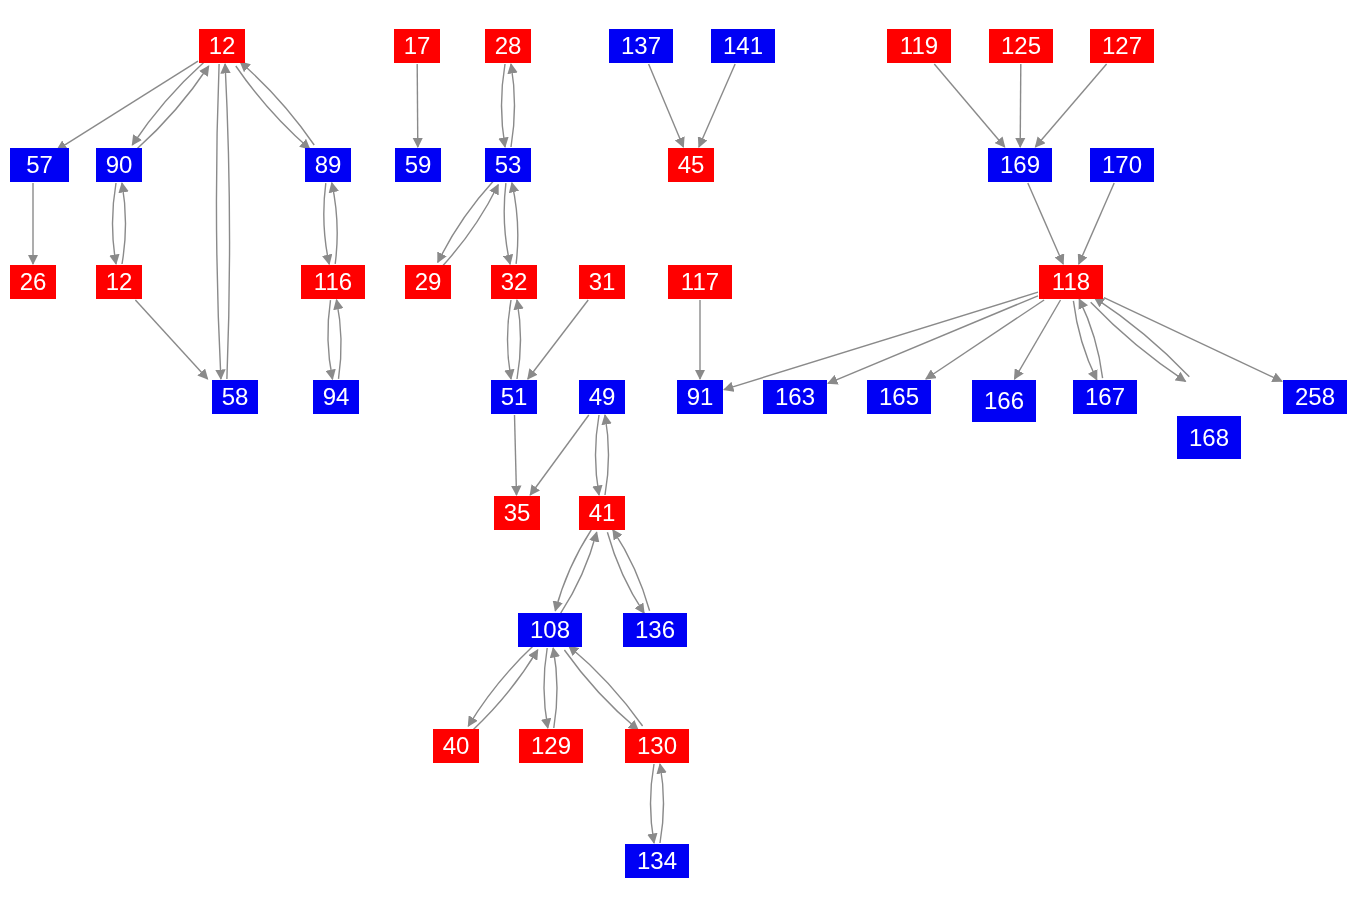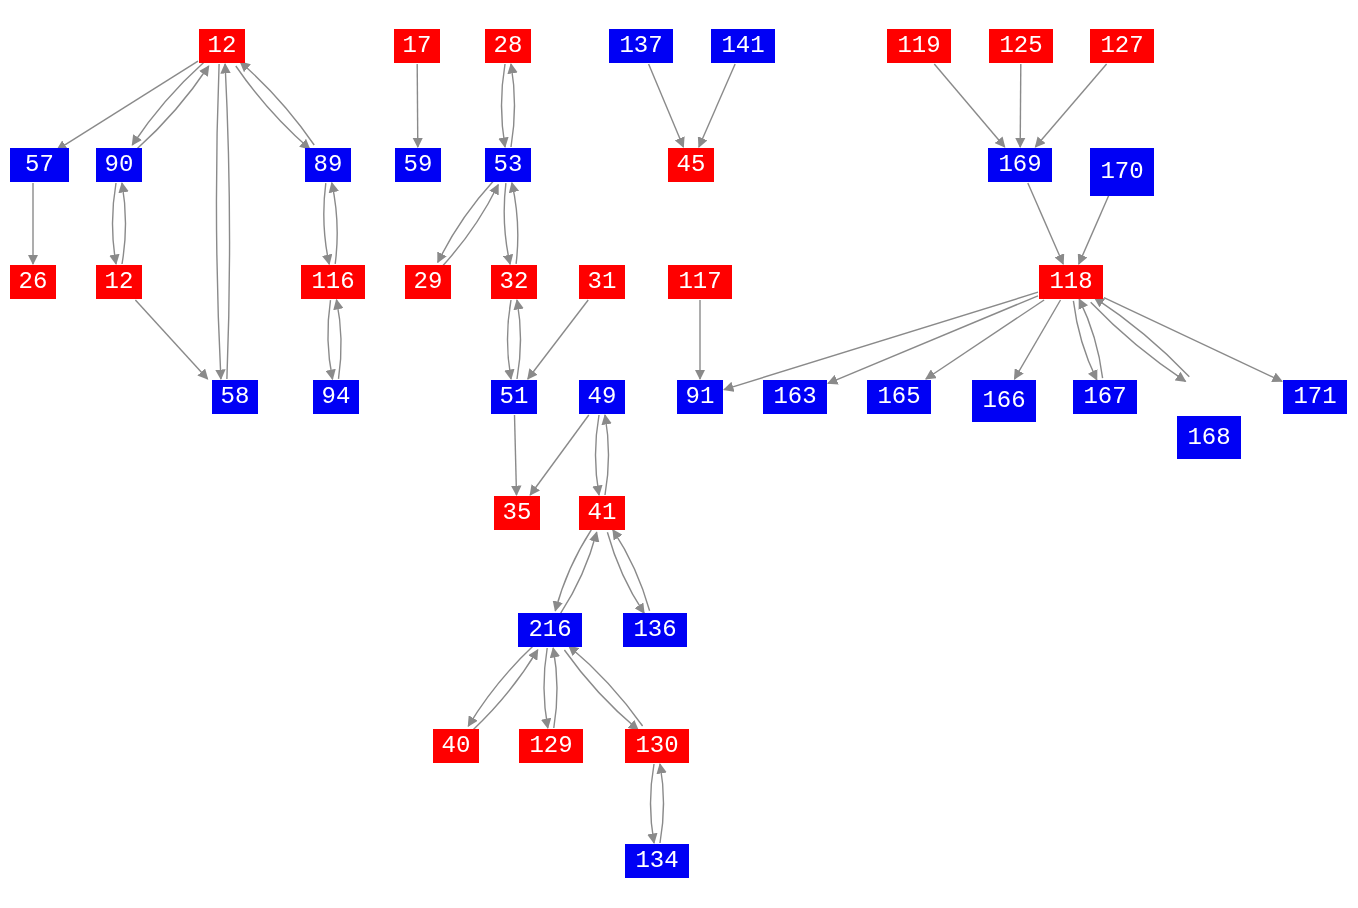--- a/index.html
+++ b/index.html
@@ -5,21 +5,21 @@
   html, body {
     margin: 0;
     padding: 0;
     background: #ffffff;
   }
   .canvas {
     position: relative;
     width: 1358px;
     height: 908px;
     overflow: hidden;
-    font-family: Liberation Mono, monospace;
+    font-family: Liberation Sans, sans-serif;
     background: #ffffff;
   }
   .edge-layer {
     position: absolute;
     left: 0; top: 0;
   }
   .edge-layer path.edge {
     fill: none;
     stroke-width: 1.4px;
   }
@@ -119,42 +119,42 @@
       <div class="node" style="left: 887px; top: 29px; width: 64px; height: 34px; background: rgb(255, 0, 0); color: rgb(255, 255, 255);">119</div>
       <div class="node" style="left: 989px; top: 29px; width: 64px; height: 34px; background: rgb(255, 0, 0); color: rgb(255, 255, 255);">125</div>
       <div class="node" style="left: 1090px; top: 29px; width: 64px; height: 34px; background: rgb(255, 0, 0); color: rgb(255, 255, 255);">127</div>
       <div class="node" style="left: 10px; top: 148px; width: 59px; height: 34px; background: rgb(0, 0, 245); color: rgb(255, 255, 255);">57</div>
       <div class="node" style="left: 96px; top: 148px; width: 46px; height: 34px; background: rgb(0, 0, 245); color: rgb(255, 255, 255);">90</div>
       <div class="node" style="left: 305px; top: 148px; width: 46px; height: 34px; background: rgb(0, 0, 245); color: rgb(255, 255, 255);">89</div>
       <div class="node" style="left: 395px; top: 148px; width: 46px; height: 34px; background: rgb(0, 0, 245); color: rgb(255, 255, 255);">59</div>
       <div class="node" style="left: 485px; top: 148px; width: 46px; height: 34px; background: rgb(0, 0, 245); color: rgb(255, 255, 255);">53</div>
       <div class="node" style="left: 668px; top: 148px; width: 46px; height: 34px; background: rgb(255, 0, 0); color: rgb(255, 255, 255);">45</div>
       <div class="node" style="left: 988px; top: 148px; width: 64px; height: 34px; background: rgb(0, 0, 245); color: rgb(255, 255, 255);">169</div>
-      <div class="node" style="left: 1090px; top: 148px; width: 64px; height: 48px; background: rgb(0, 0, 245); color: rgb(255, 255, 255);">170</div>
+      <div class="node" style="left: 1090px; top: 148px; width: 64px; height: 34px; background: rgb(0, 0, 245); color: rgb(255, 255, 255);">170</div>
       <div class="node" style="left: 10px; top: 265px; width: 46px; height: 34px; background: rgb(255, 0, 0); color: rgb(255, 255, 255);">26</div>
       <div class="node" style="left: 96px; top: 265px; width: 46px; height: 34px; background: rgb(255, 0, 0); color: rgb(255, 255, 255);">12</div>
       <div class="node" style="left: 301px; top: 265px; width: 64px; height: 34px; background: rgb(255, 0, 0); color: rgb(255, 255, 255);">116</div>
       <div class="node" style="left: 405px; top: 265px; width: 46px; height: 34px; background: rgb(255, 0, 0); color: rgb(255, 255, 255);">29</div>
       <div class="node" style="left: 491px; top: 265px; width: 46px; height: 34px; background: rgb(255, 0, 0); color: rgb(255, 255, 255);">32</div>
       <div class="node" style="left: 579px; top: 265px; width: 46px; height: 34px; background: rgb(255, 0, 0); color: rgb(255, 255, 255);">31</div>
       <div class="node" style="left: 668px; top: 265px; width: 64px; height: 34px; background: rgb(255, 0, 0); color: rgb(255, 255, 255);">117</div>
       <div class="node" style="left: 1039px; top: 265px; width: 64px; height: 34px; background: rgb(255, 0, 0); color: rgb(255, 255, 255);">118</div>
       <div class="node" style="left: 212px; top: 380px; width: 46px; height: 34px; background: rgb(0, 0, 245); color: rgb(255, 255, 255);">58</div>
       <div class="node" style="left: 313px; top: 380px; width: 46px; height: 34px; background: rgb(0, 0, 245); color: rgb(255, 255, 255);">94</div>
       <div class="node" style="left: 491px; top: 380px; width: 46px; height: 34px; background: rgb(0, 0, 245); color: rgb(255, 255, 255);">51</div>
       <div class="node" style="left: 579px; top: 380px; width: 46px; height: 34px; background: rgb(0, 0, 245); color: rgb(255, 255, 255);">49</div>
       <div class="node" style="left: 677px; top: 380px; width: 46px; height: 34px; background: rgb(0, 0, 245); color: rgb(255, 255, 255);">91</div>
       <div class="node" style="left: 763px; top: 380px; width: 64px; height: 34px; background: rgb(0, 0, 245); color: rgb(255, 255, 255);">163</div>
       <div class="node" style="left: 867px; top: 380px; width: 64px; height: 34px; background: rgb(0, 0, 245); color: rgb(255, 255, 255);">165</div>
       <div class="node" style="left: 972px; top: 380px; width: 64px; height: 42px; background: rgb(0, 0, 245); color: rgb(255, 255, 255);">166</div>
       <div class="node" style="left: 1073px; top: 380px; width: 64px; height: 34px; background: rgb(0, 0, 245); color: rgb(255, 255, 255);">167</div>
       <div class="node" style="left: 1177px; top: 380px; width: 64px; height: 43px; background: rgb(0, 0, 245); color: rgb(255, 255, 255); margin-top: 36px;">168</div>
-      <div class="node" style="left: 1283px; top: 380px; width: 64px; height: 34px; background: rgb(0, 0, 245); color: rgb(255, 255, 255);">171</div>
+      <div class="node" style="left: 1283px; top: 380px; width: 64px; height: 34px; background: rgb(0, 0, 245); color: rgb(255, 255, 255);">258</div>
       <div class="node" style="left: 494px; top: 496px; width: 46px; height: 34px; background: rgb(255, 0, 0); color: rgb(255, 255, 255);">35</div>
       <div class="node" style="left: 579px; top: 496px; width: 46px; height: 34px; background: rgb(255, 0, 0); color: rgb(255, 255, 255);">41</div>
-      <div class="node" style="left: 518px; top: 613px; width: 64px; height: 34px; background: rgb(0, 0, 245); color: rgb(255, 255, 255);">216</div>
+      <div class="node" style="left: 518px; top: 613px; width: 64px; height: 34px; background: rgb(0, 0, 245); color: rgb(255, 255, 255);">108</div>
       <div class="node" style="left: 623px; top: 613px; width: 64px; height: 34px; background: rgb(0, 0, 245); color: rgb(255, 255, 255);">136</div>
       <div class="node" style="left: 433px; top: 729px; width: 46px; height: 34px; background: rgb(255, 0, 0); color: rgb(255, 255, 255);">40</div>
       <div class="node" style="left: 519px; top: 729px; width: 64px; height: 34px; background: rgb(255, 0, 0); color: rgb(255, 255, 255);">129</div>
       <div class="node" style="left: 625px; top: 729px; width: 64px; height: 34px; background: rgb(255, 0, 0); color: rgb(255, 255, 255);">130</div>
       <div class="node" style="left: 625px; top: 844px; width: 64px; height: 34px; background: rgb(0, 0, 245); color: rgb(255, 255, 255);">134</div>
     </div>
 </div>
 
 </body></html>

